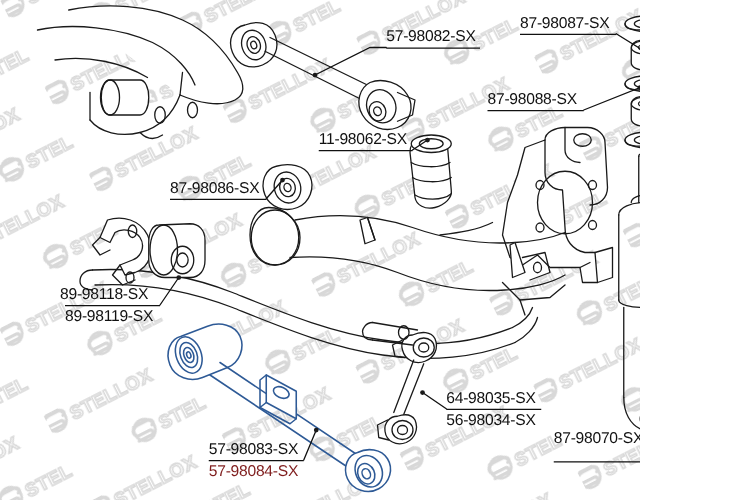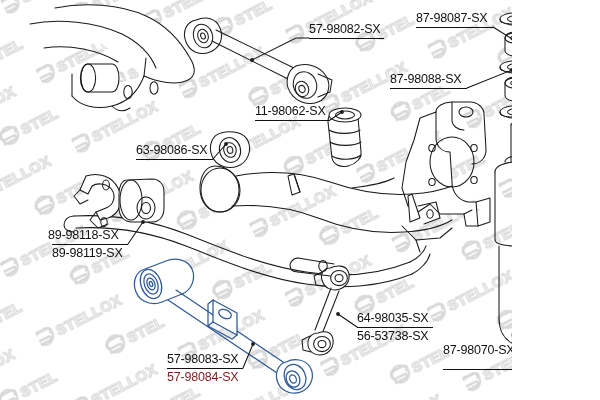--- a/index.html
+++ b/index.html
@@ -321,28 +321,28 @@
 
   <div id="labels">
       <div class="lbl" style="left: 309px; top: 22px;">57-98082-SX</div>
       <div class="ul" style="left: 309px; top: 38px; width: 75px;"></div>
       <div class="lbl" style="left: 416px; top: 11px;">87-98087-SX</div>
       <div class="ul" style="left: 416px; top: 27px; width: 77px;"></div>
       <div class="lbl" style="left: 390px; top: 72px;">87-98088-SX</div>
       <div class="ul" style="left: 390px; top: 88px; width: 77px;"></div>
       <div class="lbl" style="left: 255px; top: 104px;">11-98062-SX</div>
       <div class="ul" style="left: 255px; top: 120px; width: 75px;"></div>
-      <div class="lbl" style="left: 136px; top: 143px;">63-98086-SX</div>
+      <div class="lbl" style="left: 136px; top: 143px;">87-98086-SX</div>
       <div class="ul" style="left: 136px; top: 159px; width: 77px;"></div>
       <div class="lbl" style="left: 48px; top: 228px;">89-98118-SX</div>
       <div class="ul" style="left: 52px; top: 244px; width: 76px;"></div>
       <div class="lbl" style="left: 52px; top: 246px;">89-98119-SX</div>
       <div class="lbl" style="left: 357px; top: 311px;">64-98035-SX</div>
       <div class="ul" style="left: 357px; top: 327px; width: 76px;"></div>
-      <div class="lbl" style="left: 357px; top: 329px;">56-53738-SX</div>
+      <div class="lbl" style="left: 357px; top: 329px;">56-98034-SX</div>
       <div class="lbl" style="left: 167px; top: 352px;">57-98083-SX</div>
       <div class="ul" style="left: 167px; top: 368px; width: 76px;"></div>
       <div class="lbl hl" style="left: 167px; top: 370px;">57-98084-SX</div>
       <div class="lbl" style="left: 443px; top: 343px;">87-98070-SX</div>
       <div class="ul" style="left: 443px; top: 369px; width: 77px;"></div>
     </div>
 
 </div>
 
 </body></html>

